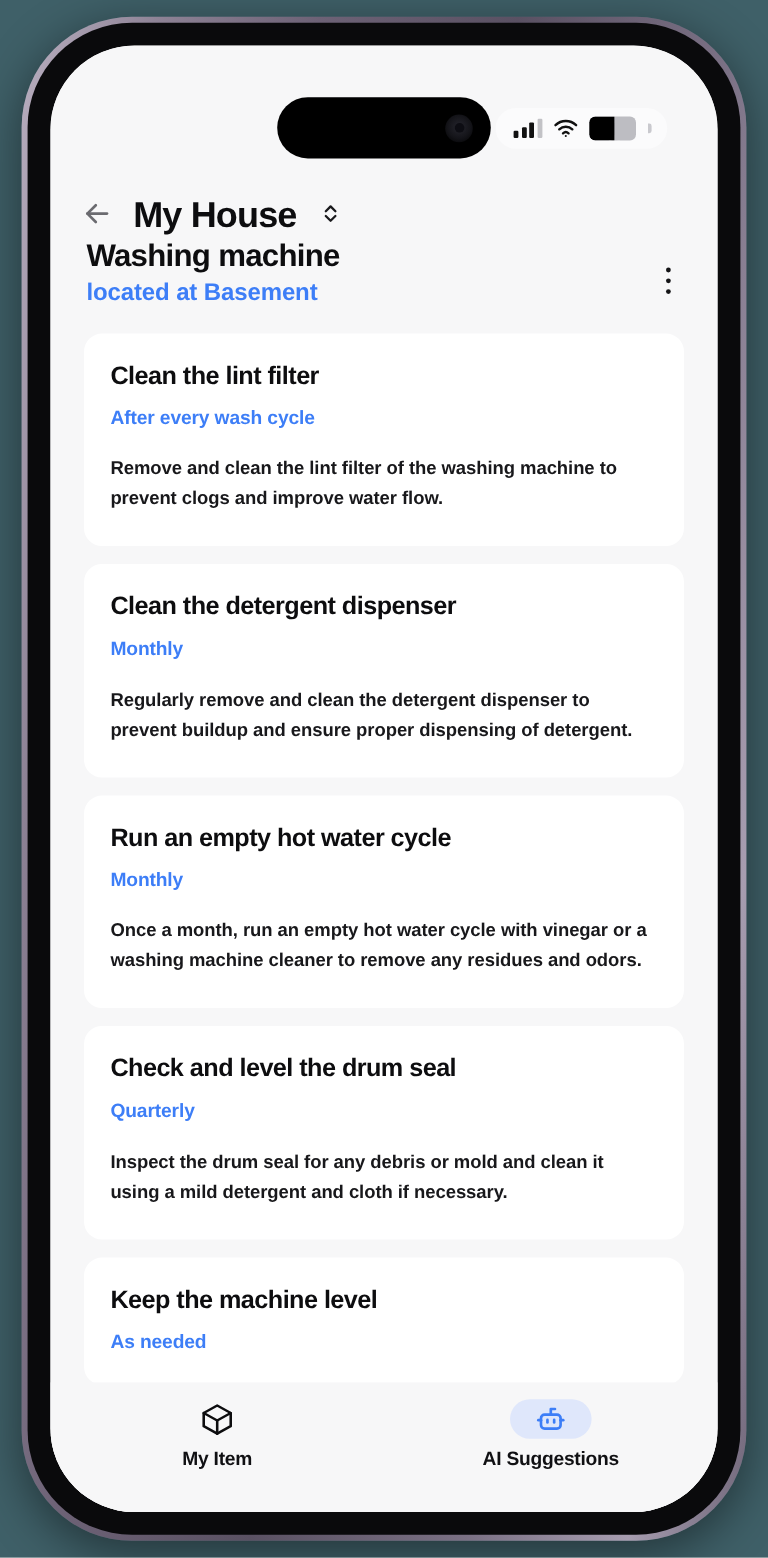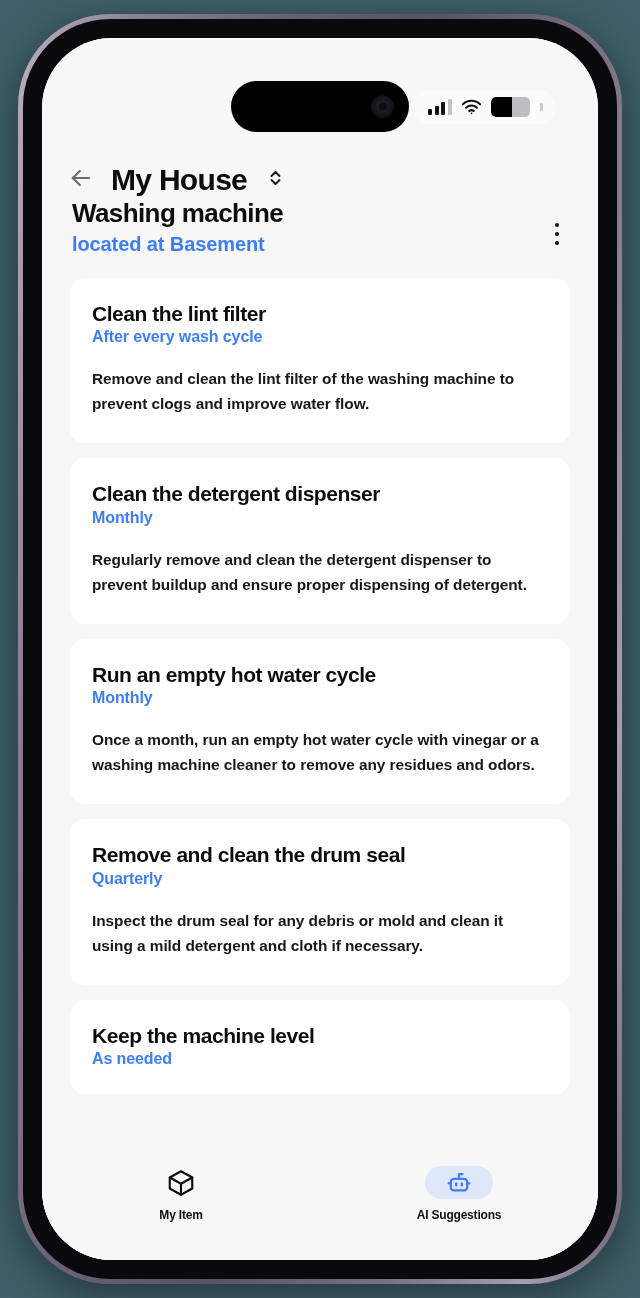--- a/index.html
+++ b/index.html
@@ -249,21 +249,21 @@
     font-size: 21px;
     font-weight: 700;
     color: #0d0d0f;
     letter-spacing: -0.45px;
     line-height: 1.22;
   }
   .card-freq {
     font-size: 16px;
     font-weight: 700;
     color: #3d7ef7;
-    margin-top: 2px;
+    margin-top: 14px;
     letter-spacing: -0.1px;
   }
   .card-desc {
     font-size: 15.4px;
     font-weight: 700;
     color: #18181b;
     line-height: 1.62;
     margin-top: 21px;
     letter-spacing: -0.05px;
   }
@@ -290,21 +290,21 @@
   .tab-icon-wrap {
     width: 68px;
     height: 33px;
     border-radius: 17px;
     display: flex;
     align-items: center;
     justify-content: center;
   }
   .tab.active .tab-icon-wrap { background: #dfe7fb; }
   .tab-label {
-    font-size: 12px;
+    font-size: 16px;
     font-weight: 700;
     color: #101013;
     letter-spacing: -0.2px;
   }
 </style>
 </head>
 <body>
 
 <div class="device-shell">
   <div class="btn-side btn-silent"></div>
@@ -359,21 +359,21 @@
               <div class="card-title">Clean the detergent dispenser</div>
               <div class="card-freq">Monthly</div>
               <div class="card-desc">Regularly remove and clean the detergent dispenser to prevent buildup and ensure proper dispensing of detergent.</div>
             </div>
             <div class="card">
               <div class="card-title">Run an empty hot water cycle</div>
               <div class="card-freq">Monthly</div>
               <div class="card-desc">Once a month, run an empty hot water cycle with vinegar or a washing machine cleaner to remove any residues and odors.</div>
             </div>
             <div class="card">
-              <div class="card-title">Remove and clean the drum seal</div>
+              <div class="card-title">Check and level the drum seal</div>
               <div class="card-freq">Quarterly</div>
               <div class="card-desc">Inspect the drum seal for any debris or mold and clean it using a mild detergent and cloth if necessary.</div>
             </div>
             <div class="card">
               <div class="card-title">Keep the machine level</div>
               <div class="card-freq">As needed</div>
             </div>
           </div>
       </div>
 

